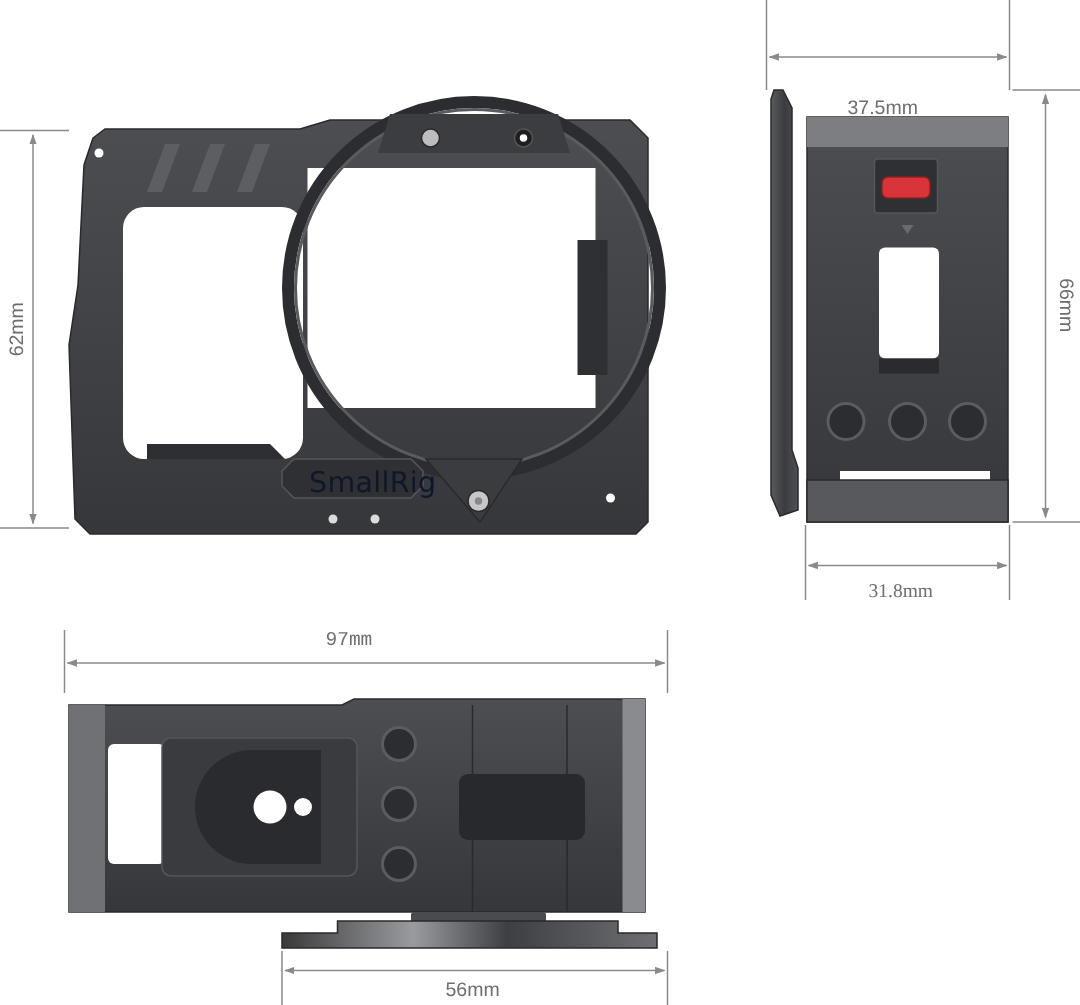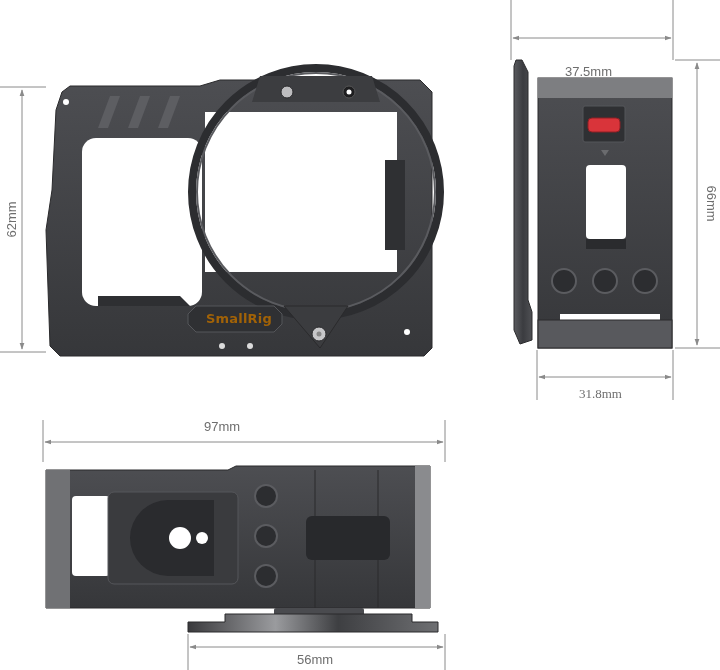--- a/index.html
+++ b/index.html
@@ -4,21 +4,21 @@
   <style>
     html, body { margin: 0; padding: 0; background: #ffffff; }
     body { width: 720px; height: 670px; position: relative; overflow: hidden;
            font-family: "Liberation Sans", sans-serif; }
     .stage { position: absolute; left: 0; top: 0; width: 720px; height: 670px; }
     .dim-label { position: absolute; color: #6e6e6e; font-size: 13px;
                  font-family: "Liberation Sans", sans-serif; white-space: nowrap; }
     .rot-ccw { transform: rotate(-90deg); transform-origin: center center; }
     .rot-cw  { transform: rotate(90deg);  transform-origin: center center; }
     svg { position: absolute; left: 0; top: 0; }
-    .brand { position: absolute; color: #a16207; font-size: 13px; font-weight: bold;
+    .brand { position: absolute; color: #0f172a; font-size: 19px; font-weight: normal;
              font-family: "DejaVu Sans", sans-serif; letter-spacing: 0.2px; }
   </style>
 </head>
 <body>
 
 <div class="stage">
 
   <svg width="720" height="670" viewBox="0 0 720 670">
     <defs>
       <marker id="arr" viewBox="0 0 10 10" refX="9" refY="5" markerWidth="7" markerHeight="7" orient="auto-start-reverse">
@@ -150,15 +150,15 @@
       <line x1="190" y1="647" x2="443" y2="647" marker-start="url(#arr)" marker-end="url(#arr)"></line>
     </g>
   </svg>
 
   <span class="brand" style="left:206px; top:311px;">SmallRig</span>
 
   <span class="dim-label rot-ccw" style="left:-14px; top:212px; width:50px; text-align:center;">62mm</span>
   <span class="dim-label" style="left:565px; top:24px;margin-top:40px;">37.5mm</span>
   <span class="dim-label rot-cw" style="left:686px; top:196px; width:50px; text-align:center;">66mm</span>
   <span class="dim-label" style="left:579px; top:386px;font-family:Liberation Serif, serif;">31.8mm</span>
-  <span class="dim-label" style="left:204px; top:419px;">97mm</span>
+  <span class="dim-label" style="left:217px; top:419px;font-family:Liberation Mono, monospace;">97mm</span>
   <span class="dim-label" style="left:297px; top:652px;text-align:center;">56mm</span>
 </div>
 
 </body></html>

